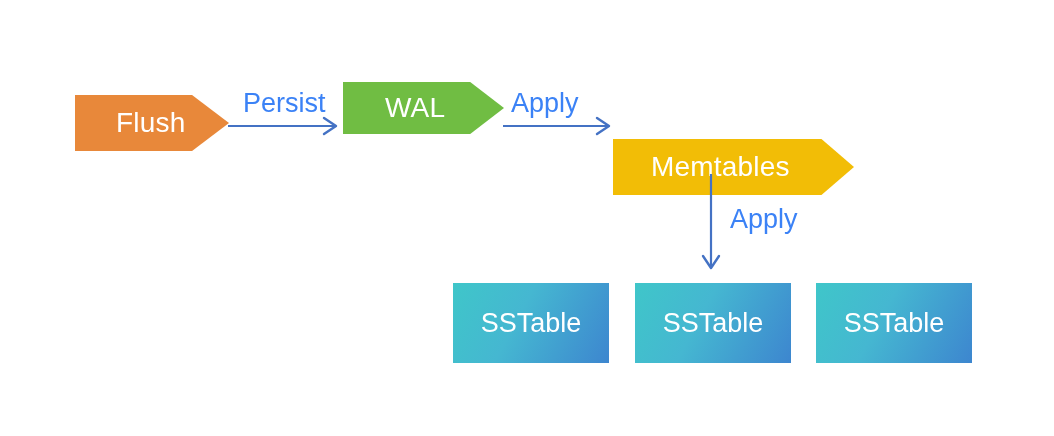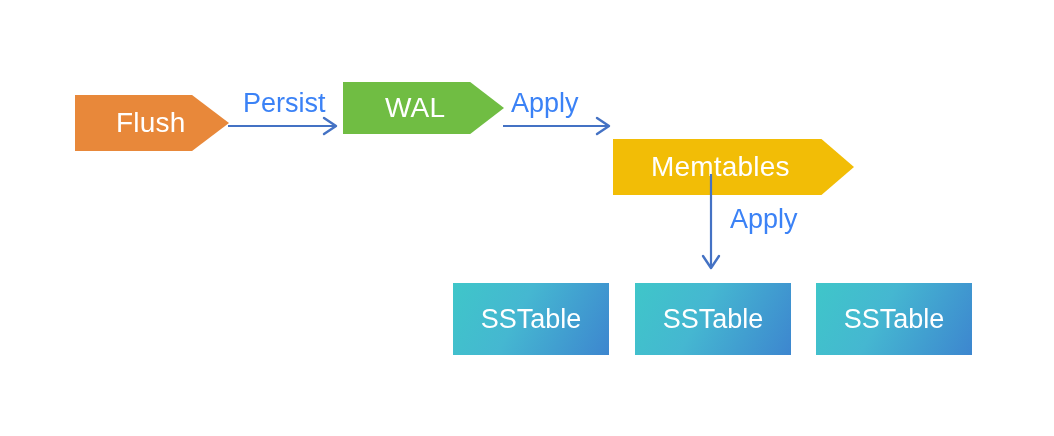--- a/index.html
+++ b/index.html
@@ -60,21 +60,21 @@
     font-size: 28px;
     padding-left: 38px;
     margin-top: 44px;
   }
 
   
   .sstable {
     position: absolute;
     top: 283px;
     width: 156px;
-    height: 72px;
+    height: 80px;
     background: linear-gradient(118deg, #3FC6C9 0%, #45B7D1 42%, #3D86CF 100%);
     color: #ffffff;
     font-size: 27px;
     display: flex;
     align-items: center;
     justify-content: center;
     white-space: nowrap;
     box-sizing: border-box;
   }
   .sstable-1 { left: 453px; }

